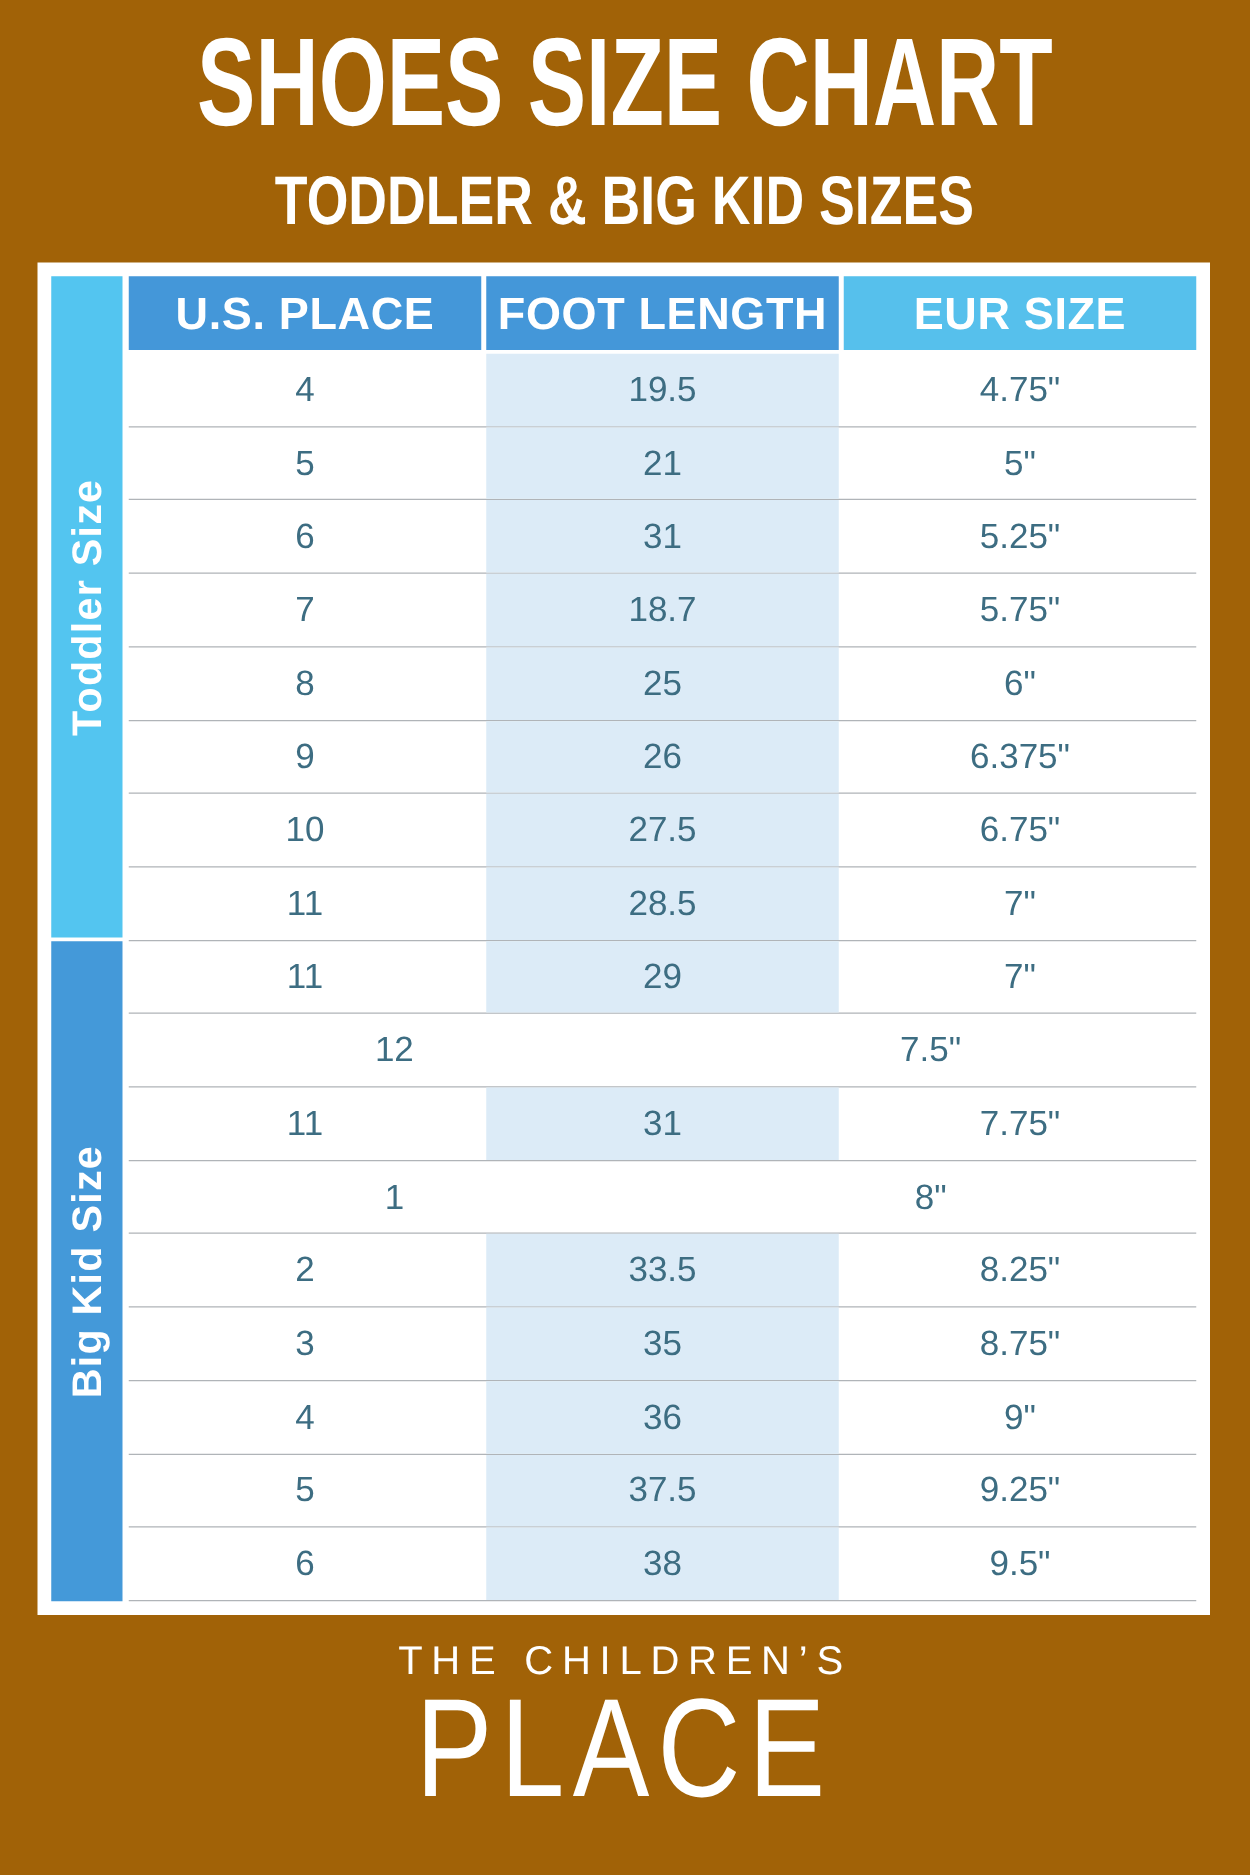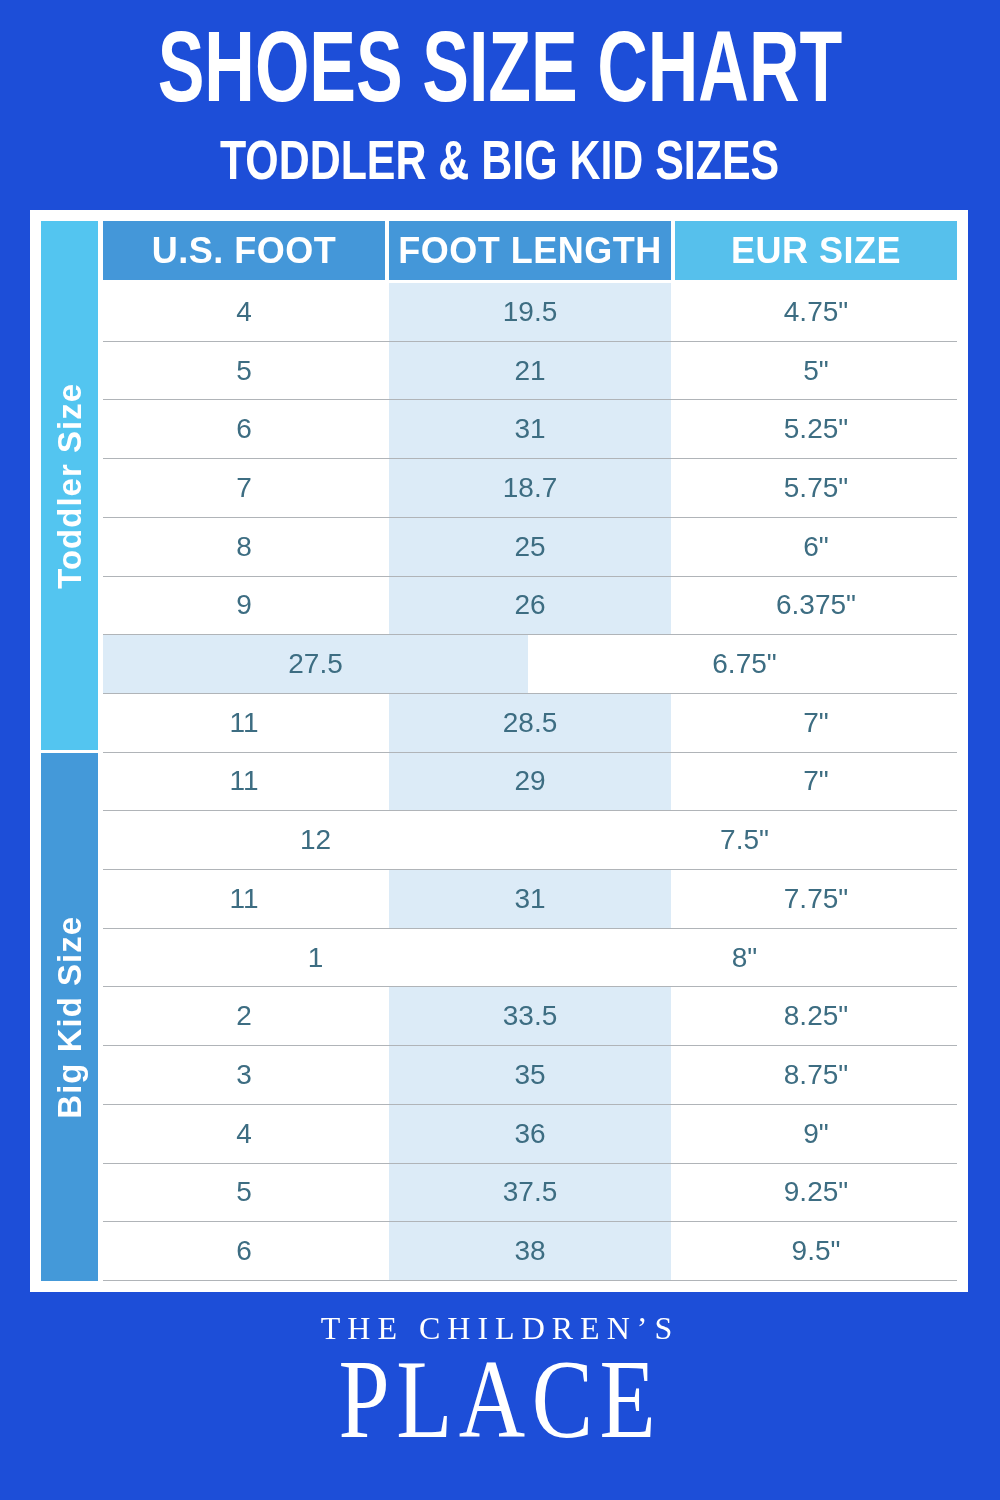--- a/index.html
+++ b/index.html
@@ -1,19 +1,19 @@
 <!DOCTYPE html>
 <html><head>
 <meta charset="utf-8">
 <style>
   * { margin:0; padding:0; box-sizing:border-box; }
   html,body { width:1000px; height:1500px; }
   body { font-family:"Liberation Sans", sans-serif; overflow:hidden; }
 
-  .poster { position:relative; width:1000px; height:1500px; background:#1d4ed8; }
+  .poster { position:relative; width:1000px; height:1500px; background:#a16207; }
 
   
   .titles { position:absolute; top:0; left:0; right:0; text-align:center; color:#fff; }
   .title-line { margin-top:16px; line-height:1; }
   .title-line > span {
     display:inline-block; font-size:100px; font-weight:bold; line-height:1;
     transform:scaleX(0.70); letter-spacing:0px; white-space:nowrap;
   }
   .subtitle-line { margin-top:17px; line-height:1; }
   .subtitle-line > span {
@@ -49,21 +49,21 @@
   .trow { flex:1; display:flex; gap:4px; border-bottom:1.5px solid #b0b4b8; }
   .cell {
     flex:1; display:flex; align-items:center; justify-content:center;
     font-size:28px; color:#3d6d82;
   }
   .cell.eur { background:#dcebf7; }
 
   
   .brand {
     position:absolute; left:0; right:0; top:1312px; text-align:center;
-    color:#fff; font-family:Liberation Serif, serif;
+    color:#fff; font-family:Liberation Sans, sans-serif;
   }
   .brand-line1 { font-size:32px; letter-spacing:7px; line-height:1; }
   .brand-line2-wrap { margin-top:2px; line-height:1; }
   .brand-line2 {
     display:inline-block; font-size:112px; line-height:0.95;
     transform:scaleX(0.82); letter-spacing:8px; white-space:nowrap;
   }
 </style>
 </head>
 <body>
@@ -85,21 +85,21 @@
       <div class="side-block side-toddler">
         <span class="side-label">Toddler Size</span>
       </div>
       <div class="side-block side-bigkid">
         <span class="side-label">Big Kid Size</span>
       </div>
     </div>
 
     <div class="grid">
       <div class="header-row" id="header-row">
-          <div class="hcell dark">U.S. FOOT</div>
+          <div class="hcell dark">U.S. PLACE</div>
           <div class="hcell dark">FOOT LENGTH</div>
           <div class="hcell light">EUR SIZE</div>
         </div>
       <div class="rows" id="rows">
           <div class="trow">
             <div class="cell">4</div>
             <div class="cell eur">19.5</div>
             <div class="cell">4.75"</div>
           </div>
           <div class="trow">
@@ -121,20 +121,21 @@
             <div class="cell">8</div>
             <div class="cell eur">25</div>
             <div class="cell">6"</div>
           </div>
           <div class="trow">
             <div class="cell">9</div>
             <div class="cell eur">26</div>
             <div class="cell">6.375"</div>
           </div>
           <div class="trow">
+            <div class="cell">10</div>
             <div class="cell eur">27.5</div>
             <div class="cell">6.75"</div>
           </div>
           <div class="trow">
             <div class="cell">11</div>
             <div class="cell eur">28.5</div>
             <div class="cell">7"</div>
           </div>
           <div class="trow">
             <div class="cell">11</div>

